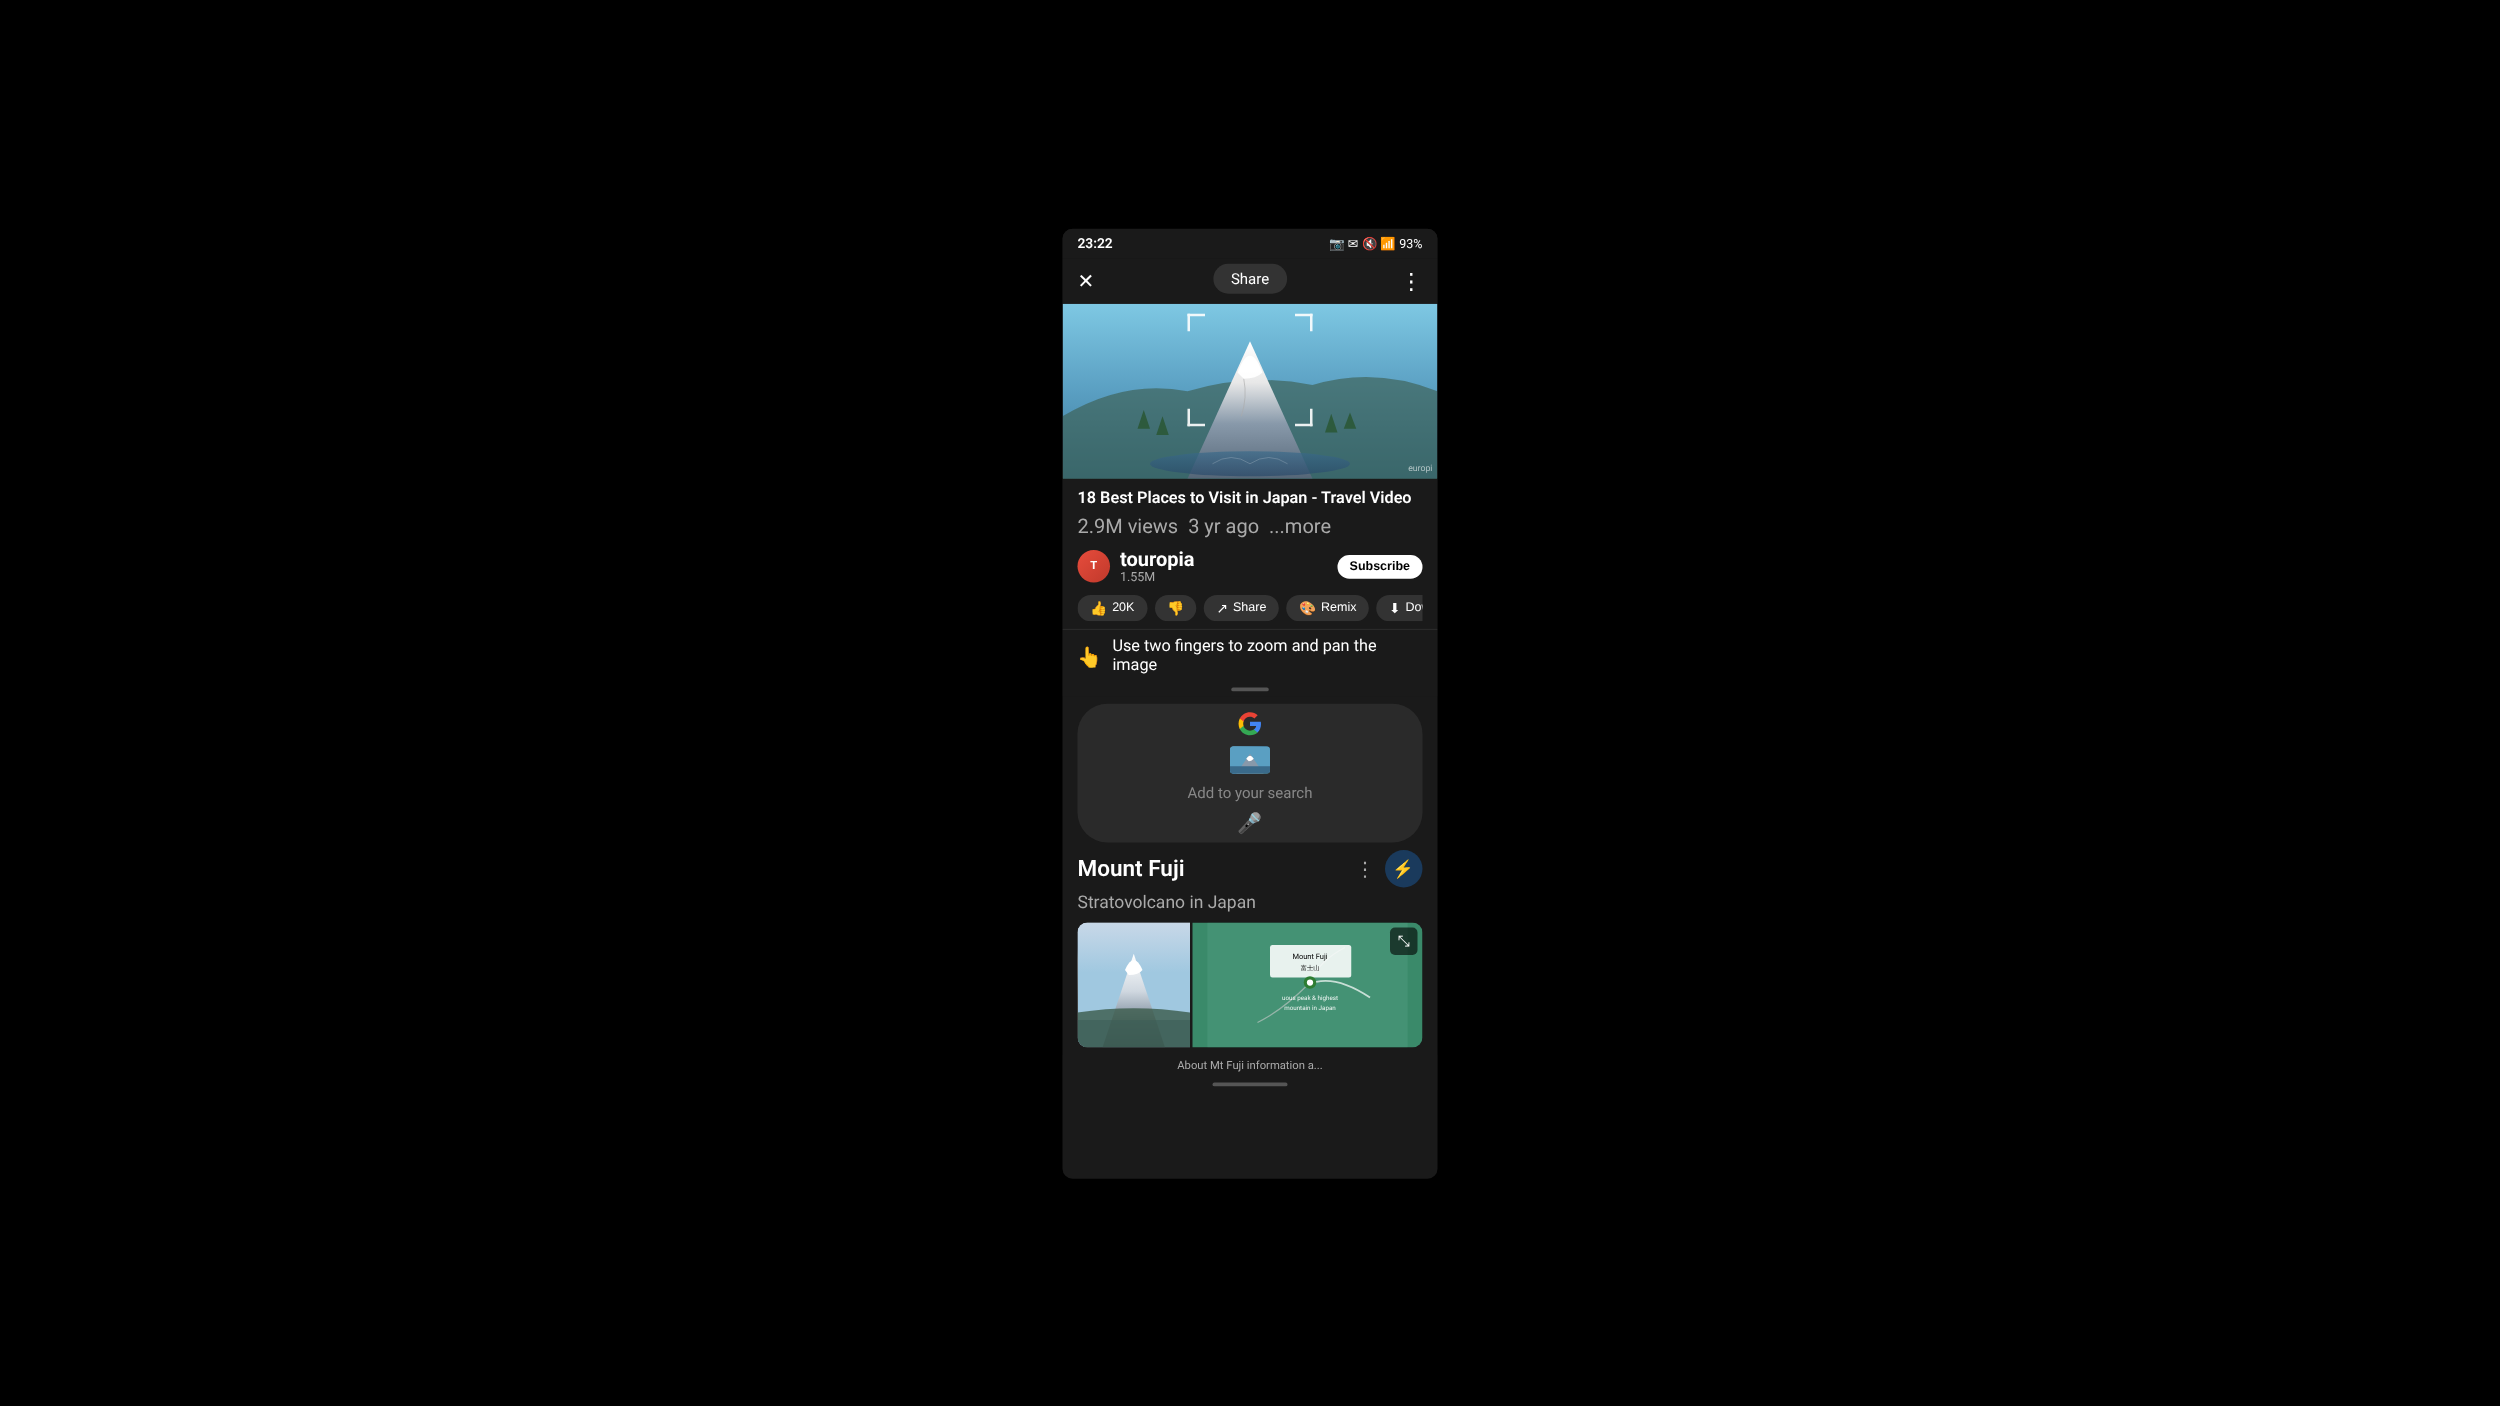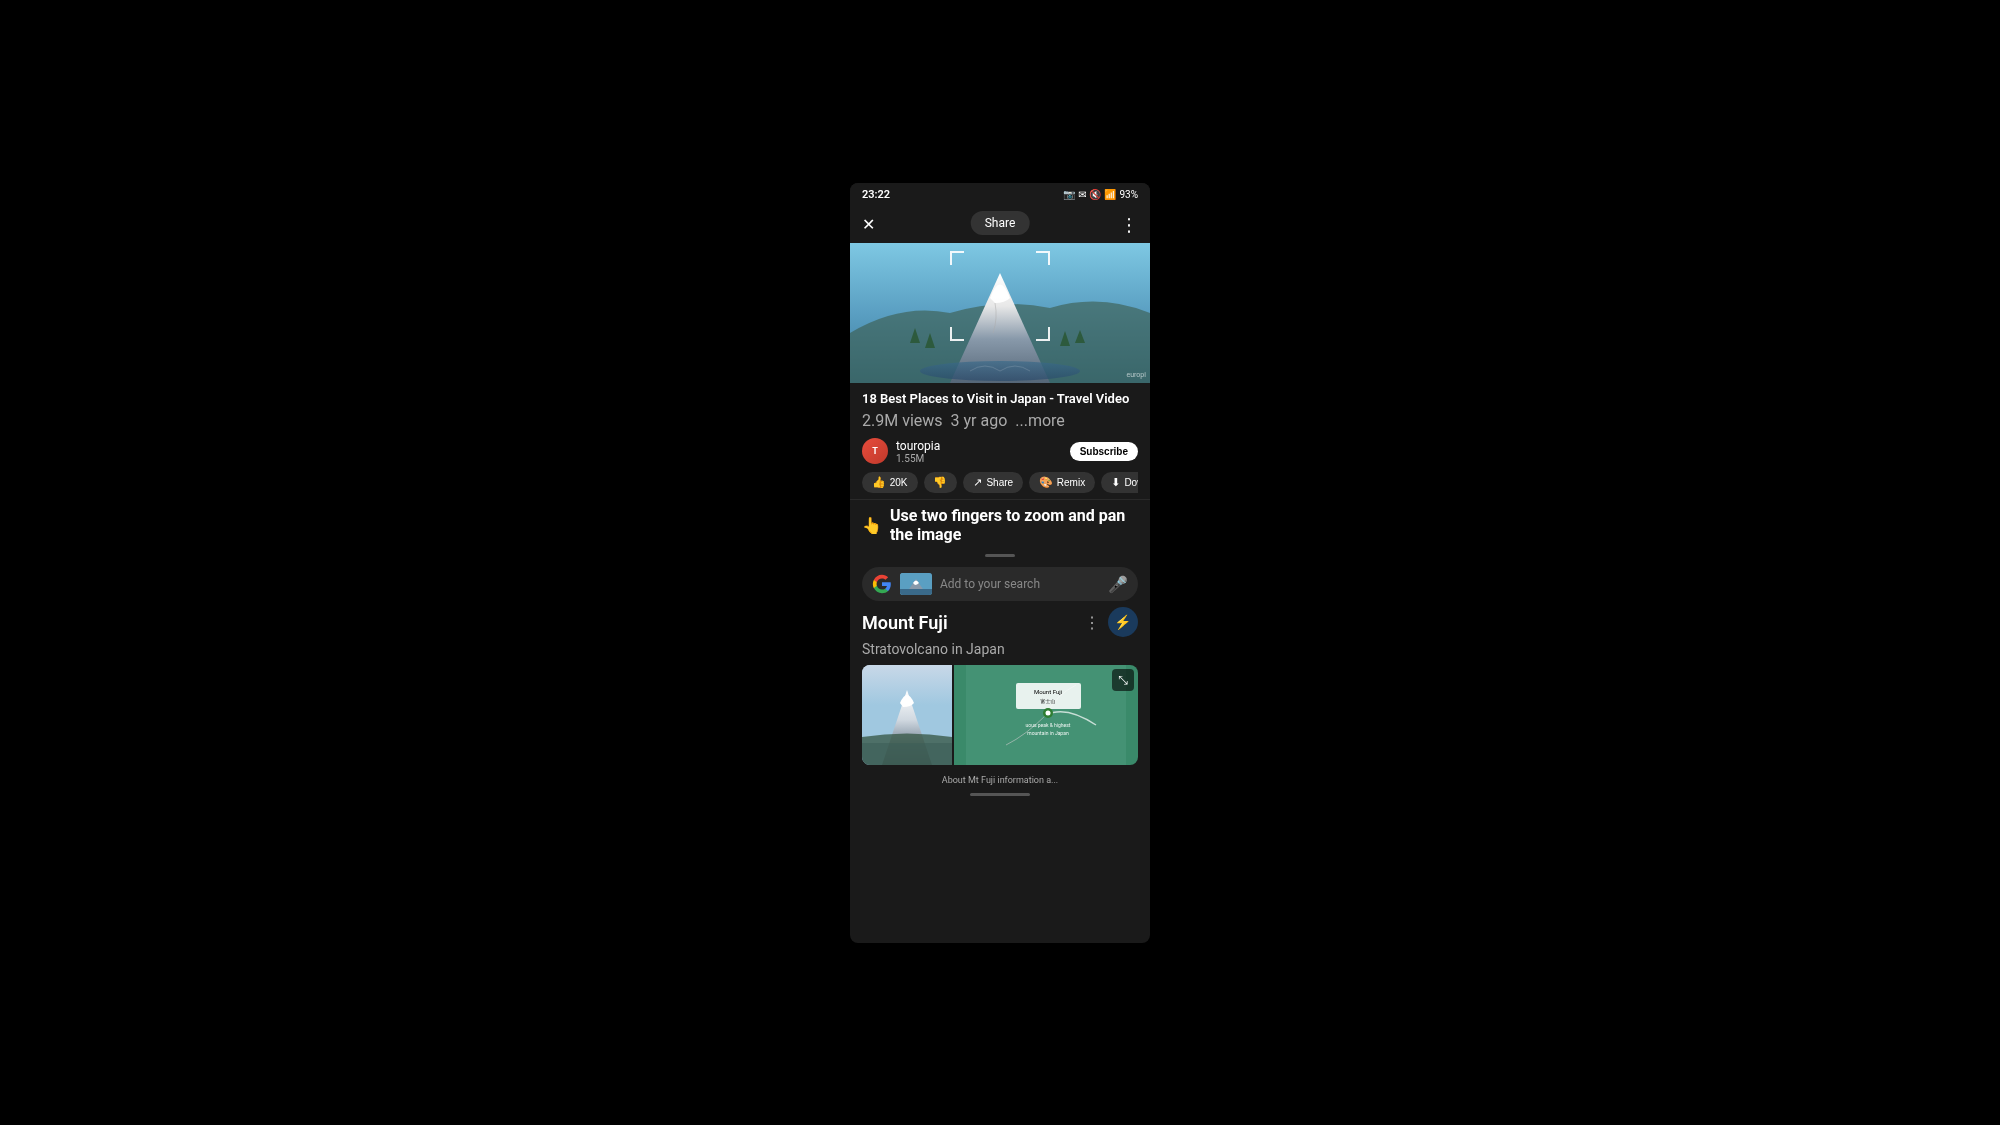--- a/index.html
+++ b/index.html
@@ -181,21 +181,22 @@
       background: linear-gradient(135deg, #e74c3c, #c0392b);
       display: flex;
       align-items: center;
       justify-content: center;
       color: #fff;
       font-size: 9px;
       font-weight: bold;
     }
     .channel-name {
       color: #fff;
-      font-size: 12px;
+      font-size: 16px;
+      font-weight: bold;
     }
     .channel-subs {
       color: #aaa;
       font-size: 10px;
     }
     .subscribe-btn {
       background: #fff;
       color: #000;
       border: none;
       border-radius: 16px;
@@ -235,22 +236,22 @@
       gap: 8px;
       border-top: 1px solid #2a2a2a;
       flex-shrink: 0;
     }
     .zoom-hint-icon {
       color: #aaa;
       font-size: 16px;
     }
     .zoom-hint-text {
       color: #fff;
-      font-size: 16px;
-      font-weight: 700;
+      font-size: 13px;
+      font-weight: 400;
     }
     
     .comment-preview {
       background: #1a1a1a;
       padding: 4px 12px 6px;
       display: flex;
       align-items: center;
       gap: 8px;
       flex-shrink: 0;
     }
@@ -282,20 +283,21 @@
     
     .search-bar {
       background: #2a2a2a;
       margin: 6px 12px;
       border-radius: 24px;
       display: flex;
       align-items: center;
       padding: 6px 10px;
       gap: 8px;
       flex-shrink: 0;
+      flex-direction: column;
     }
     .google-g {
       width: 20px;
       height: 20px;
       flex-shrink: 0;
     }
     .search-thumbnail {
       width: 32px;
       height: 22px;
       border-radius: 3px;

